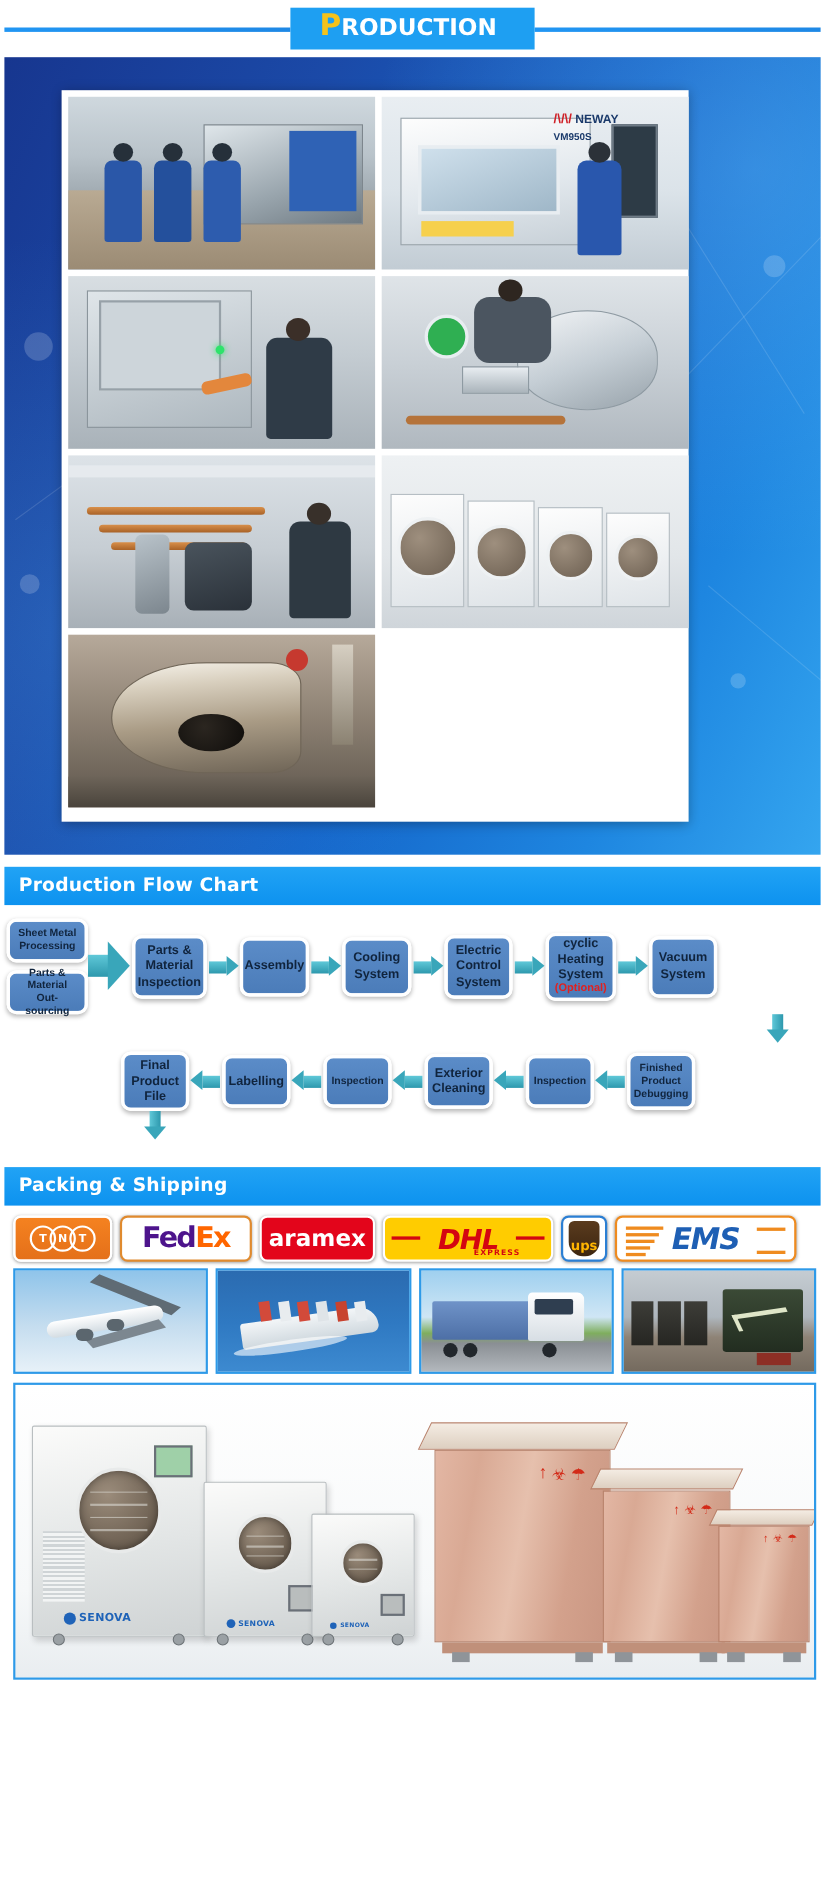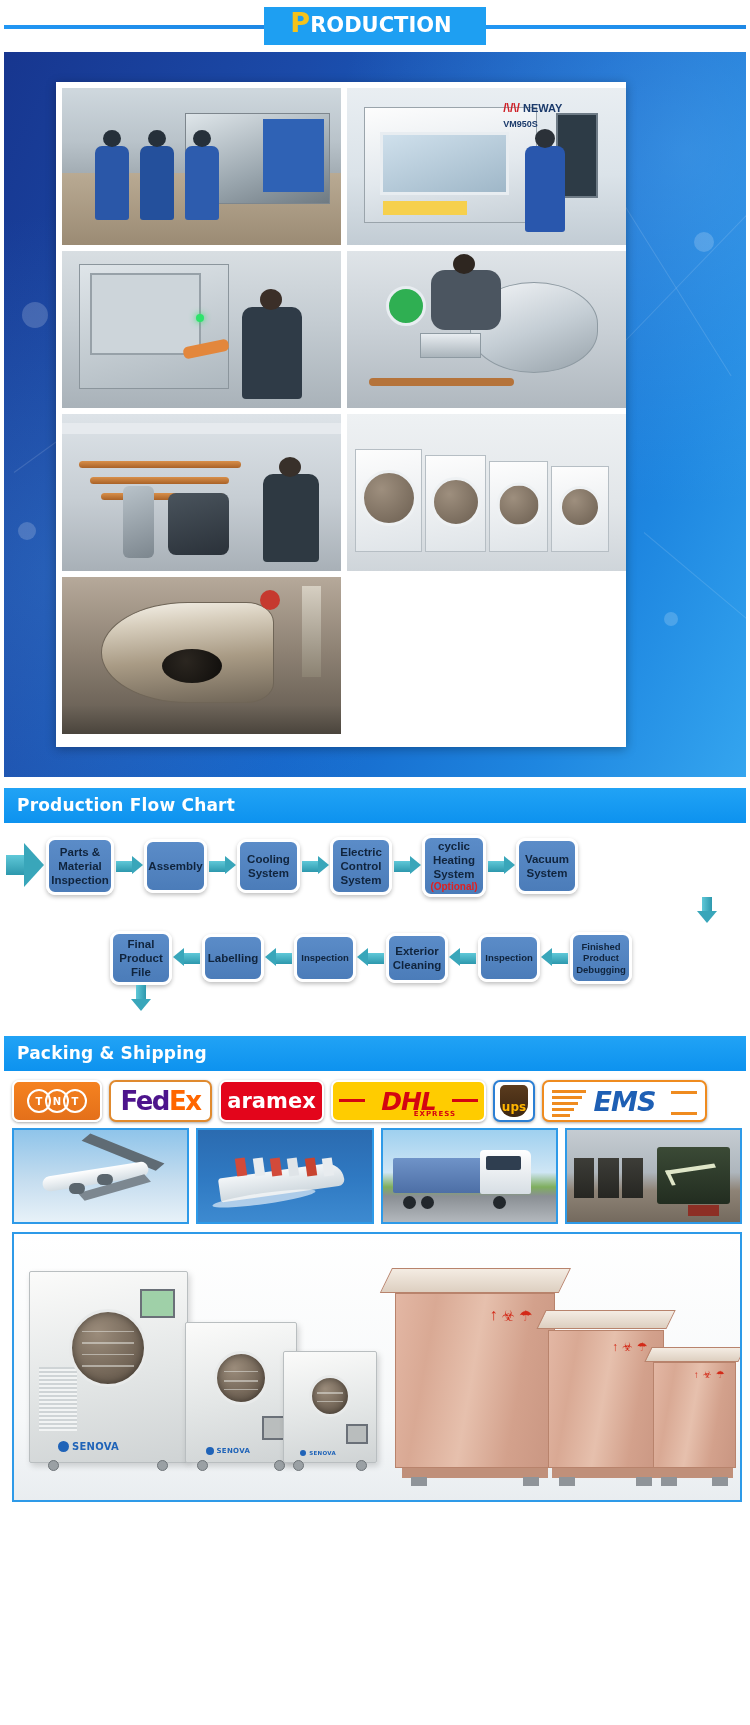--- a/index.html
+++ b/index.html
@@ -247,21 +247,21 @@
     display:flex; align-items:center; gap:7px;
     padding: 9px 8px 6px 12px;
   }
   .logo-chip {
     height: 42px; border-radius: 7px; display:flex; align-items:center; justify-content:center;
     border: 2px solid #ffffff; box-shadow: 0 1px 3px rgba(0,0,0,.35); position:relative; overflow:hidden;
   }
   .lg-tnt { width:90px; background:linear-gradient(180deg,#f58220,#e4701a); }
   .lg-tnt .oval { width:24px; height:24px; border:2.5px solid #fff; border-radius:50%;
     display:flex; align-items:center; justify-content:center; color:#fff; font:700 10px "DejaVu Sans",sans-serif; margin:0 -3px; }
-  .lg-fedex { width:103px; background:#ffffff; border-color:#e08a2e;align-items:center; }
+  .lg-fedex { width:120px; background:#ffffff; border-color:#e08a2e;align-items:center; }
   .lg-fedex .fed { color:#4d148c; font:700 26px "DejaVu Sans",sans-serif; letter-spacing:-1.5px; }
   .lg-fedex .ex  { color:#ff6600; font:700 26px "DejaVu Sans",sans-serif; letter-spacing:-1.5px; }
   .lg-aramex { width:105px; background:#e3051b; color:#ffffff; font:700 21px "DejaVu Sans",sans-serif; }
   .lg-dhl { width:155px; background:#ffcc00; }
   .lg-dhl .dhl { color:#d40511; font:italic 700 25px "DejaVu Sans",sans-serif; letter-spacing:-1px; }
   .lg-dhl .exp { position:absolute; right:28px; bottom:2px; color:#d40511; font:700 7px "DejaVu Sans",sans-serif; letter-spacing:1px; }
   .lg-dhl .bar { position:absolute; height:3px; background:#d40511; }
   .lg-dhl .b1 { left:6px;  top:17px; width:26px; }
   .lg-dhl .b2 { right:6px; top:17px; width:26px; }
   .lg-ups { width:42px; background:#ffffff; border-color:#2b7fd4; }
@@ -472,20 +472,24 @@
     </div>
 
   </div>
 </div>
 
 <div class="section-bar">Production Flow Chart</div>
 
 <div class="flow">
 
   <div class="flow-row r1">
+    <div class="stack2">
+      <div class="box small">Sheet Metal Processing</div>
+      <div class="box small">Parts &amp; Material Out-sourcing</div>
+    </div>
     <div class="arrow-big"></div>
     <div class="box" style="width:68px;height:58px;">Parts &amp; Material Inspection</div>
     <div class="arrow-r"></div>
     <div class="box" style="width:63px;height:54px;">Assembly</div>
     <div class="arrow-r"></div>
     <div class="box" style="width:63px;height:54px;">Cooling System</div>
     <div class="arrow-r"></div>
     <div class="box" style="width:62px;height:58px;">Electric Control System</div>
     <div class="arrow-r"></div>
     <div class="box" style="width:64px;height:62px;flex-direction:column;">

